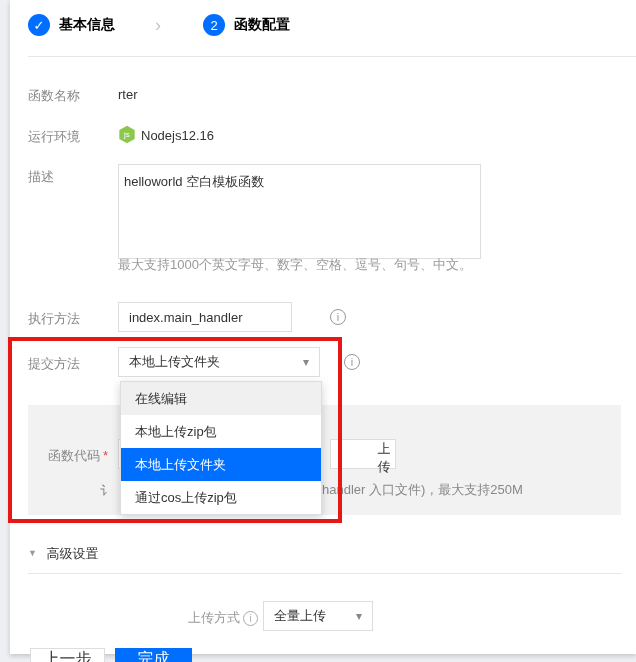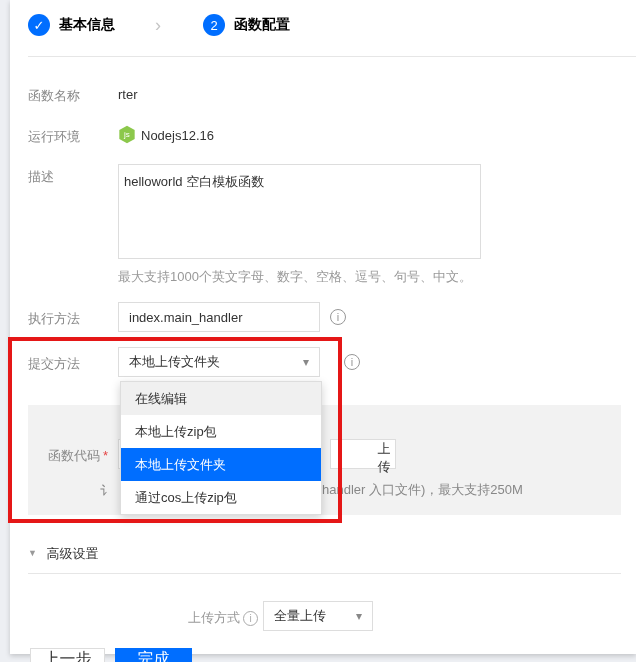--- a/index.html
+++ b/index.html
@@ -36,21 +36,21 @@
   .node-icon { position:absolute; left:108px; top:125px; width:18px; height:19px; }
 
   textarea.desc {
     position:absolute; left:108px; top:164px; width:363px; height:95px;
     border:1px solid #ddd; padding:8px 5px; font:13px "Liberation Sans","DejaVu Sans",sans-serif;
     color:#333; resize:none; outline:none; background:#fff;
   }
   .hint { position:absolute; color:#999; }
 
   .tinput {
-    position:absolute; height:30px; width:202px; background:#fff;
+    position:absolute; height:30px; width:174px; background:#fff;
     border:1px solid #ddd; padding:0 10px; font:13px "Liberation Sans","DejaVu Sans",sans-serif;
     color:#333; outline:none;
   }
   .info-icon {
     position:absolute; width:16px; height:16px; border:1px solid #979797; border-radius:50%;
     color:#979797; font-size:11px; display:flex; align-items:center; justify-content:center;
     font-style:normal; background:#fff0; cursor:pointer;
   }
   .select {
     position:absolute; height:30px; width:202px; background:#fff; border:1px solid #ddd;
@@ -126,21 +126,21 @@
 
   <div class="flabel" style="top:128px">运行环境</div>
   <svg class="node-icon" viewBox="0 0 24 26">
     <polygon points="12,1 22.5,7 22.5,19 12,25 1.5,19 1.5,7" fill="#8cc84b"></polygon>
     <text x="12" y="17" text-anchor="middle" font-size="11" fill="#ffffff">js</text>
   </svg>
   <div class="fvalue" style="left:131px; top:128px">Nodejs12.16</div>
 
   <div class="flabel" style="top:168px">描述</div>
   <textarea class="desc" spellcheck="false" style="">helloworld 空白模板函数</textarea>
-  <div class="hint" style="left:108px; top:268px">最大支持1000个英文字母、数字、空格、逗号、句号、中文。</div>
+  <div class="hint" style="left:108px; top:256px">最大支持1000个英文字母、数字、空格、逗号、句号、中文。</div>
 
   <div class="flabel" style="top:310px">执行方法</div>
   <input class="tinput" style="left: 108px; top: 302px;" spellcheck="false" value="index.main_handler">
   <span class="info-icon" style="left:320px; top:309px">i</span>
 
   <div class="flabel" style="top:355px">提交方法</div>
   <div class="select" style="left:108px; top:347px">
     <span>本地上传文件夹</span>
     <span class="caret">▾</span>
   </div>

